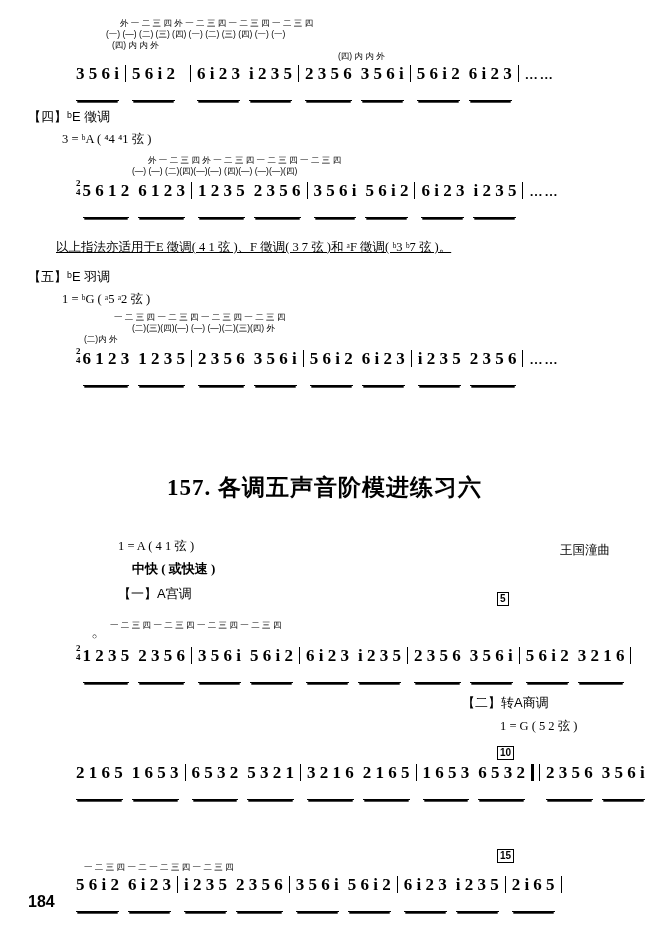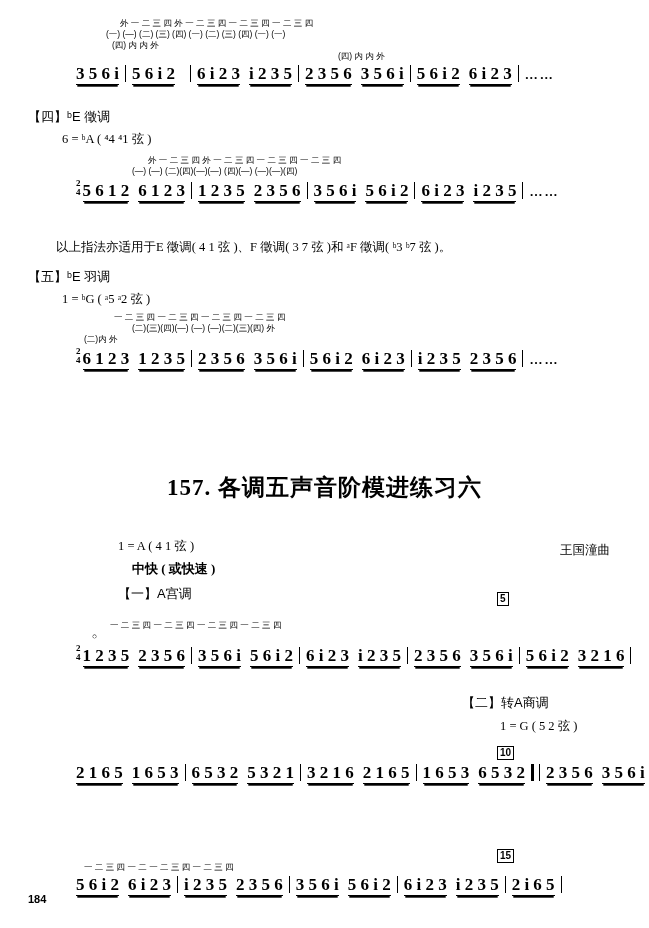--- a/index.html
+++ b/index.html
@@ -10,43 +10,43 @@
     color:#000;
     position:relative;
     overflow:hidden;
   }
   .page{position:relative;width:649px;height:928px;}
 
   
   .blk{position:absolute;}
   .sec-head{font-size:13px;font-weight:normal;font-family:"Liberation Sans",sans-serif;}
   .keyline{font-size:12.5px;}
-  .para{font-size:12.5px;line-height:20px;text-align:justify;}
+  .para{font-size:12.5px;line-height:20px;text-align:justify;text-decoration:underline;}
   .title{font-size:23px;font-weight:bold;font-family:"Liberation Serif",serif;letter-spacing:1px;}
   .composer{font-size:12.5px;}
   .tempo{font-size:13px;font-weight:bold;}
-  .pageno{font-size:11px;font-weight:bold;font-family:"Liberation Sans",sans-serif;}
+  .pageno{font-size:16px;font-weight:bold;font-family:"Liberation Sans",sans-serif;}
 
   
   .row{position:absolute;left:28px;width:594px;margin-left:48px;}
   .notes{
     font-family:"Liberation Serif",serif;
     font-size:17px;
     font-weight:bold;
     letter-spacing:0px;
     white-space:nowrap;
   }
   .upper{
     font-size:8.5px;
     font-family:"Liberation Sans",sans-serif;
     white-space:nowrap;
     color:#000;
     height:11px;
   }
-  .u2{border-bottom:1.3px solid #000;padding-bottom:1px;display:inline-block;line-height:18px;
+  .u2{border-bottom:1.3px solid #000;padding-bottom:17px;display:inline-block;line-height:18px;
       box-shadow:0 3px 0 -1.3px #000;}
   .bar{display:inline-block;width:1px;background:#000;height:17px;vertical-align:-3px;margin:0 6px;}
   .dbar{display:inline-block;width:5px;height:17px;vertical-align:-3px;margin:0 6px;
         border-left:3px solid #000;border-right:1px solid #000;}
   .sp{display:inline-block;width:9px;}
   .ts{display:inline-block;font-size:9px;line-height:8.5px;text-align:center;vertical-align:1px;margin-right:2px;}
   .ts b{display:block;font-weight:bold;}
   .boxnum{
     display:inline-block;border:1px solid #000;font-size:10px;font-family:"Liberation Sans",sans-serif;
     padding:0px 2px;line-height:12px;font-weight:bold;
@@ -68,21 +68,21 @@
     <div class="upper" style="margin-left:44px;">外 一 二 三 四 外 一 二 三 四 一 二 三 四 一 二 三 四</div>
     <div class="upper" style="margin-left:30px;">(一) (—) (二) (三) (四)   (一) (二) (三) (四)   (一) (一)</div>
     <div class="upper" style="margin-left:36px;">(四)  内    内 外</div>
     <div class="upper" style="margin-left:262px;">(四) 内                        内 外</div>
     <div class="notes" style="margin-top:2px;">
       <span class="u2">3 5 6 i</span><span class="bar"></span><span class="u2">5 6 i 2</span><span class="sp"></span><span class="bar"></span><span class="u2">6 i 2 3</span><span class="sp"></span><span class="u2">i 2 3 5</span><span class="bar"></span><span class="u2">2 3 5 6</span><span class="sp"></span><span class="u2">3 5 6 i</span><span class="bar"></span><span class="u2">5 6 i 2</span><span class="sp"></span><span class="u2">6 i 2 3</span><span class="bar"></span><span class="ellip">……</span>
     </div>
   </div>
 
   <div class="blk sec-head" style="left:28px;top:108px;">【四】ᵇE 徵调</div>
-  <div class="blk keyline" style="left:62px;top:131px;">6 = ᵇA ( ⁴4 ⁴1 弦 )</div>
+  <div class="blk keyline" style="left:62px;top:131px;">3 = ᵇA ( ⁴4 ⁴1 弦 )</div>
 
   <div class="row" style="top:155px;">
     <div class="upper" style="margin-left:72px;">外 一 二 三 四 外 一 二 三 四 一 二 三 四 一 二 三 四</div>
     <div class="upper" style="margin-left:56px;">(—) (—) (二)(四)(—)(—)   (四)(—) (—)(—)(四)</div>
     <div class="notes" style="margin-top:2px;">
       <span class="ts"><b>2</b><b>4</b></span><span class="u2">5 6 1 2</span><span class="sp"></span><span class="u2">6 1 2 3</span><span class="bar"></span><span class="u2">1 2 3 5</span><span class="sp"></span><span class="u2">2 3 5 6</span><span class="bar"></span><span class="u2">3 5 6 i</span><span class="sp"></span><span class="u2">5 6 i 2</span><span class="bar"></span><span class="u2">6 i 2 3</span><span class="sp"></span><span class="u2">i 2 3 5</span><span class="bar"></span><span class="ellip">……</span>
     </div>
   </div>
 
   <div class="blk para" style="left:56px;top:237px;width:560px;">以上指法亦适用于E 徵调( 4 1 弦 )、F 徵调( 3 7 弦 )和 ᵃF 徵调( ᵇ3 ᵇ7 弦 )。</div>

